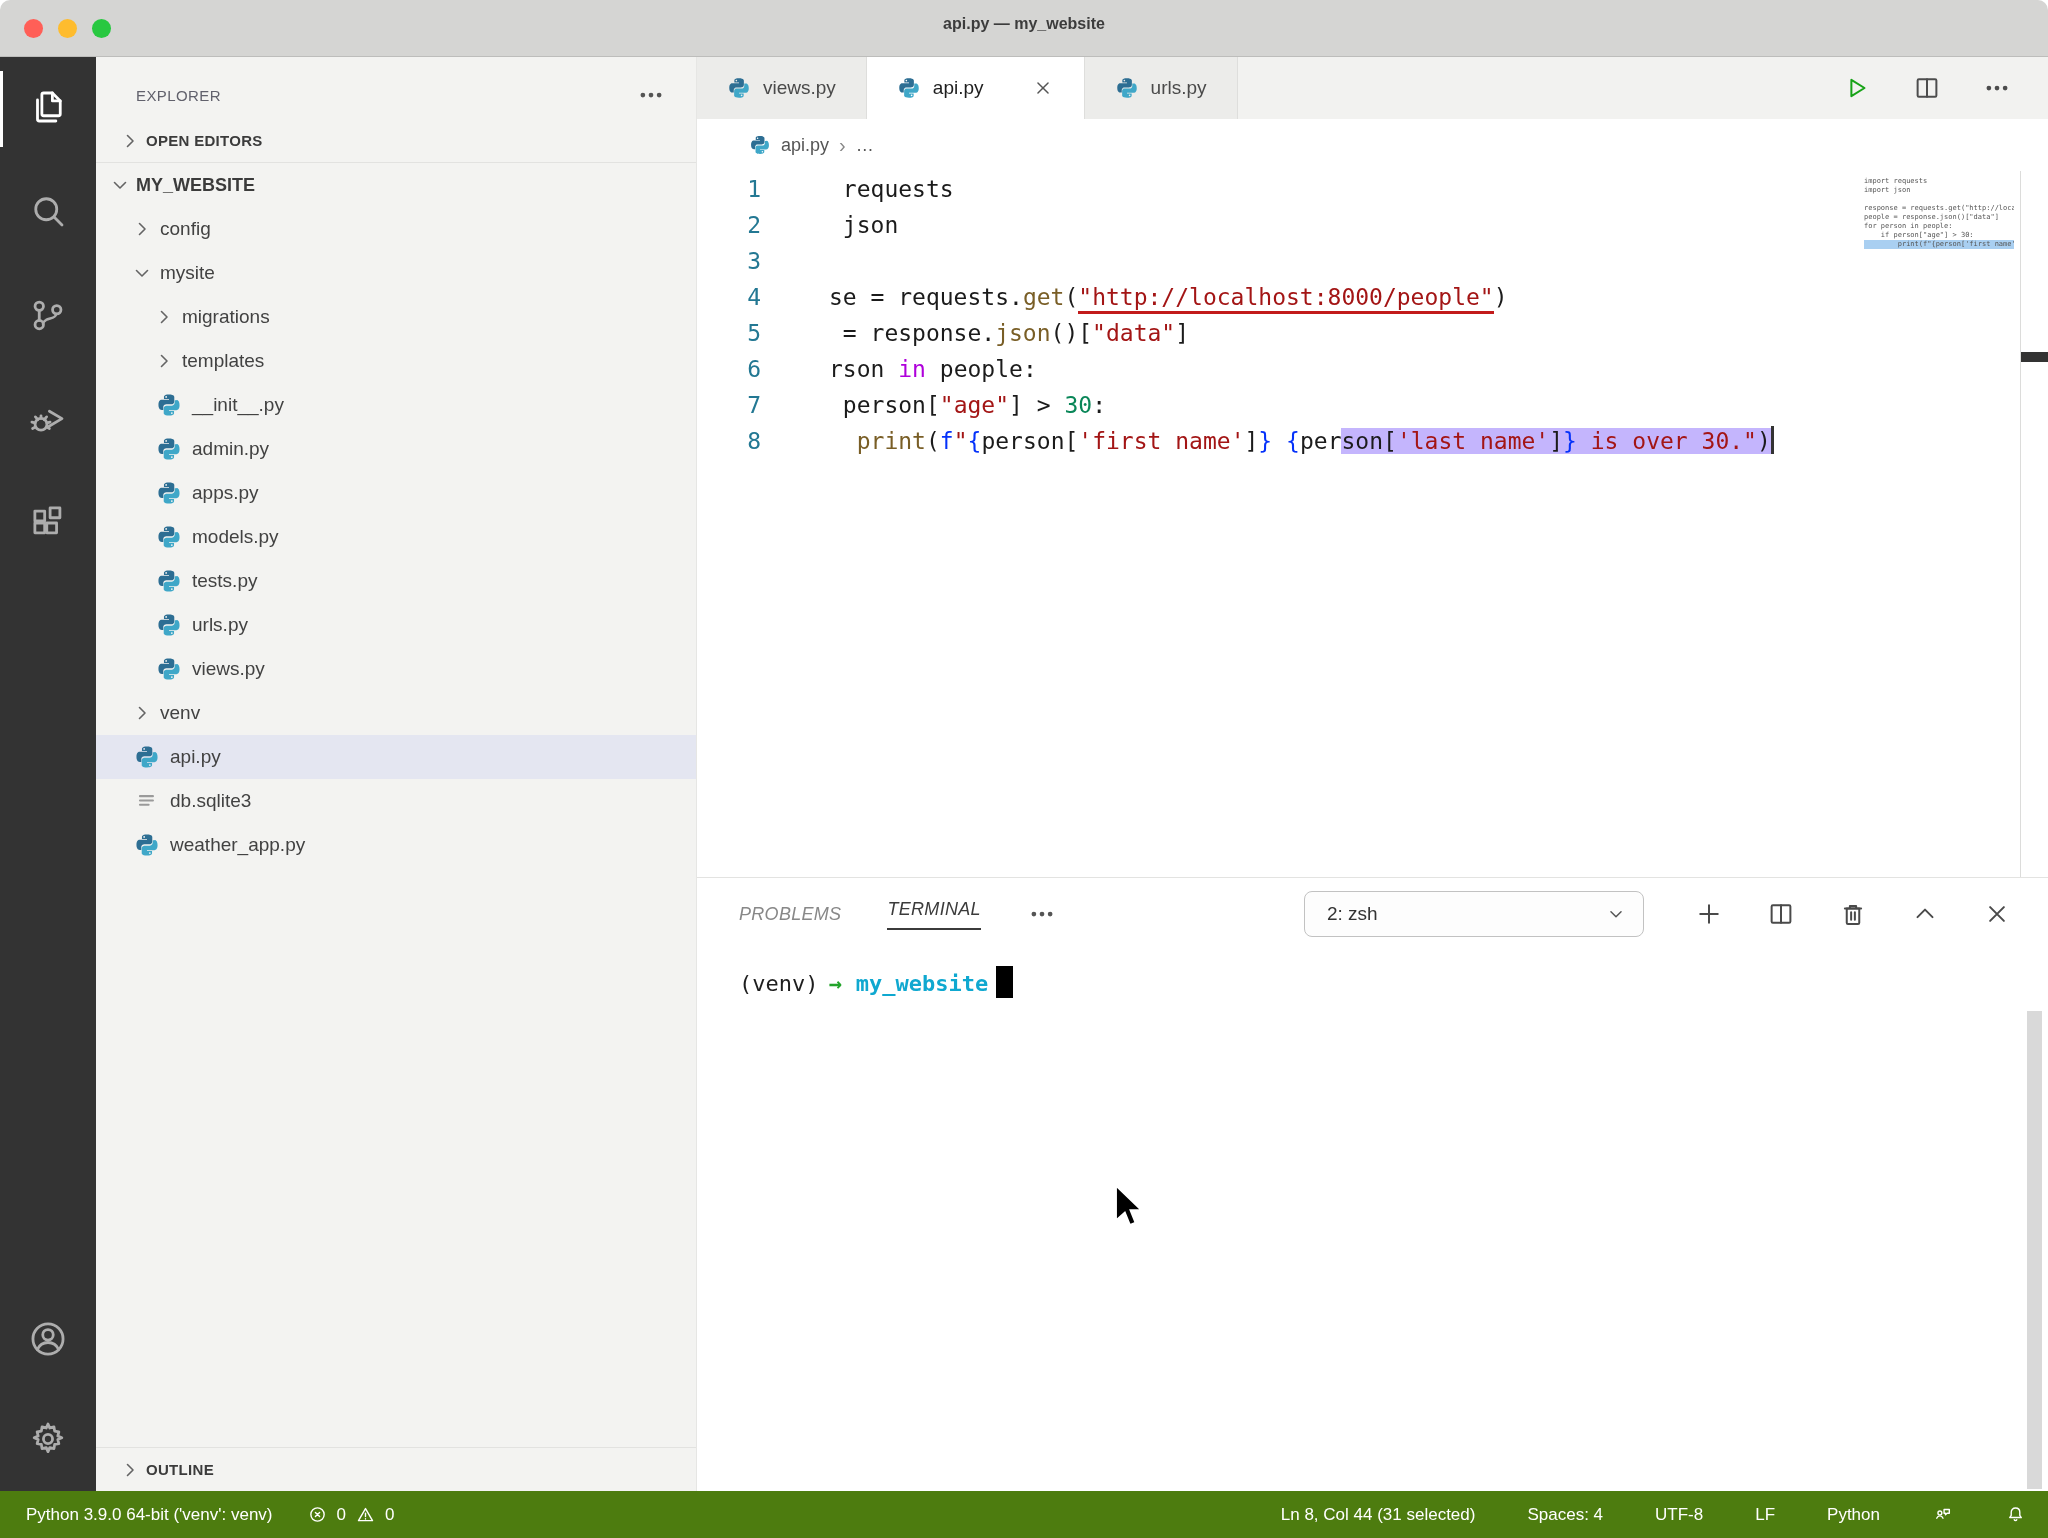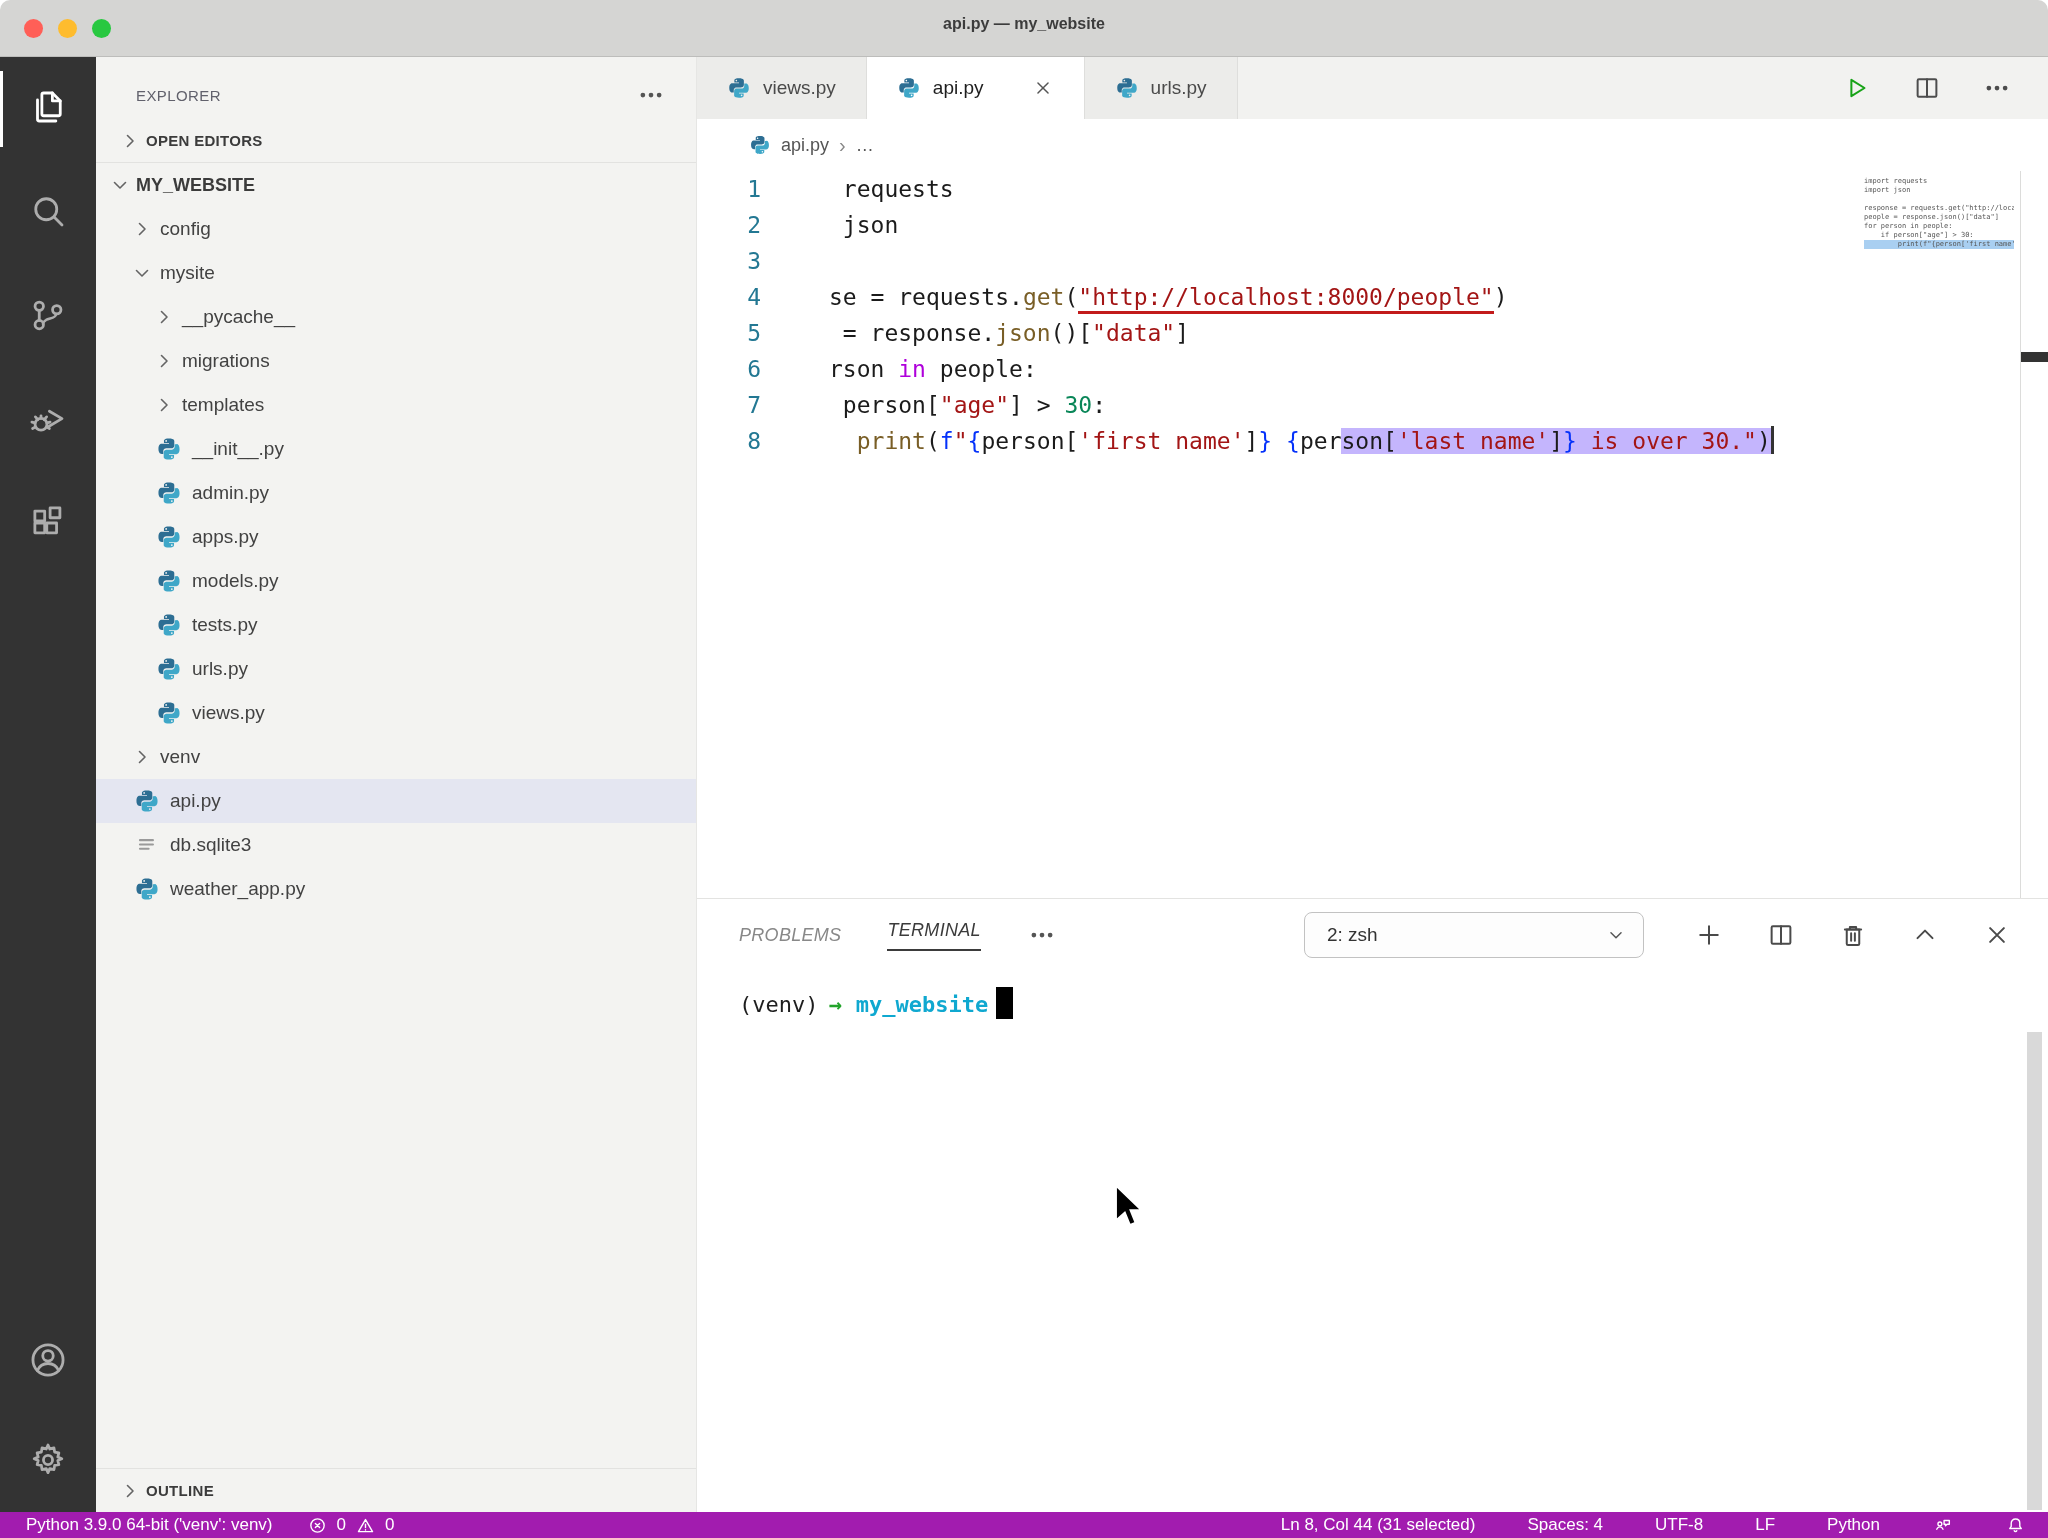--- a/index.html
+++ b/index.html
@@ -115,21 +115,21 @@
   .term-line { padding-left:42px; margin-top:22px;
     font:22px/34px "DejaVu Sans Mono", monospace; color:#1E1E1E; }
   .t-arrow { color:#23A42B; font-weight:700; margin:0 14px 0 10px; }
   .t-cwd { color:#0FA8D0; font-weight:700; }
   .t-block { display:inline-block; width:17px; height:32px; background:#000;
     vertical-align:-7px; margin-left:8px; }
   .panel-scroll { position:absolute; right:6px; top:133px; height:478px; width:15px;
     background:#B9B9B9; opacity:.55; }
 
   
-  .statusbar { height:26px; background:#a21caf; color:#FFF; display:flex;
+  .statusbar { height:47px; background:#4d7c0f; color:#FFF; display:flex;
     align-items:center; font-size:17px; flex:0 0 auto; }
   .sb-left { display:flex; align-items:center; gap:34px; padding-left:26px; }
   .problems { display:flex; align-items:center; gap:9px; }
   .sb-right { margin-left:auto; display:flex; align-items:center; gap:52px;
     padding-right:22px; }
   .sicon { width:21px; height:21px; display:inline-flex; }
   .sicon svg { width:21px; height:21px; }
   .sb-item { cursor:pointer; }
 
   
@@ -235,26 +235,20 @@
             <span class="chev"><svg viewBox="0 0 24 24" fill="none" stroke="currentColor" stroke-width="1.6" stroke-linecap="round" stroke-linejoin="round">
                 <path d="M9.5 6.5l5.5 5.5-5.5 5.5"></path>
               </svg></span>
             <span style="margin-left:6px">config</span>
           </div>
           <div class="trow" style="padding-left:34px">
             <span class="chev"><svg viewBox="0 0 24 24" fill="none" stroke="currentColor" stroke-width="1.6" stroke-linecap="round" stroke-linejoin="round">
                 <path d="M6.5 9.5l5.5 5.5 5.5-5.5"></path>
               </svg></span>
             <span style="margin-left:6px">mysite</span>
-          </div>
-          <div class="trow" style="padding-left:56px">
-            <span class="chev"><svg viewBox="0 0 24 24" fill="none" stroke="currentColor" stroke-width="1.6" stroke-linecap="round" stroke-linejoin="round">
-                <path d="M9.5 6.5l5.5 5.5-5.5 5.5"></path>
-              </svg></span>
-            <span style="margin-left:6px">__pycache__</span>
           </div>
           <div class="trow" style="padding-left:56px">
             <span class="chev"><svg viewBox="0 0 24 24" fill="none" stroke="currentColor" stroke-width="1.6" stroke-linecap="round" stroke-linejoin="round">
                 <path d="M9.5 6.5l5.5 5.5-5.5 5.5"></path>
               </svg></span>
             <span style="margin-left:6px">migrations</span>
           </div>
           <div class="trow" style="padding-left:56px">
             <span class="chev"><svg viewBox="0 0 24 24" fill="none" stroke="currentColor" stroke-width="1.6" stroke-linecap="round" stroke-linejoin="round">
                 <path d="M9.5 6.5l5.5 5.5-5.5 5.5"></path>

